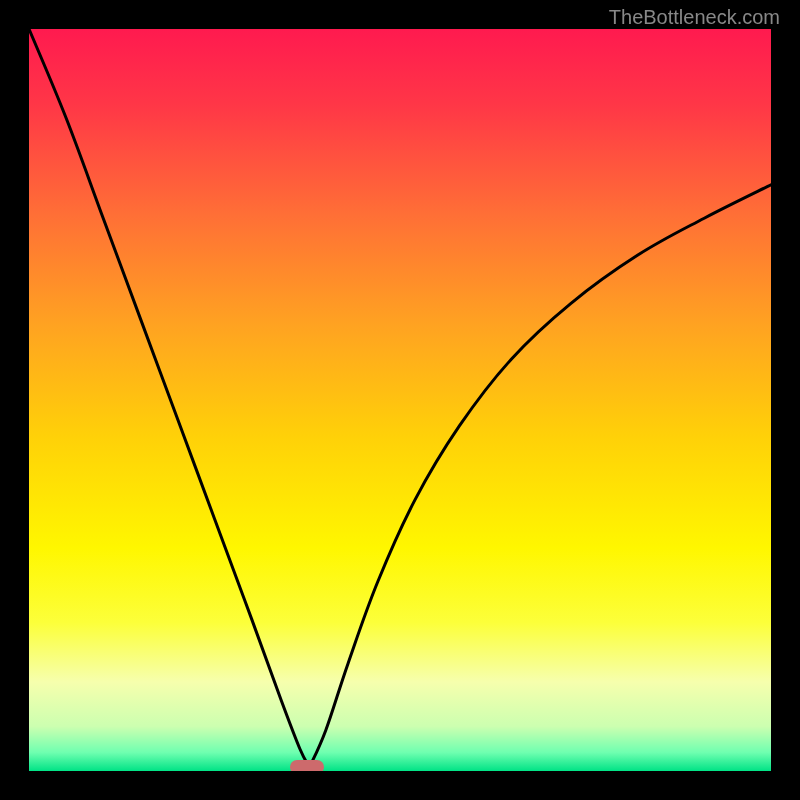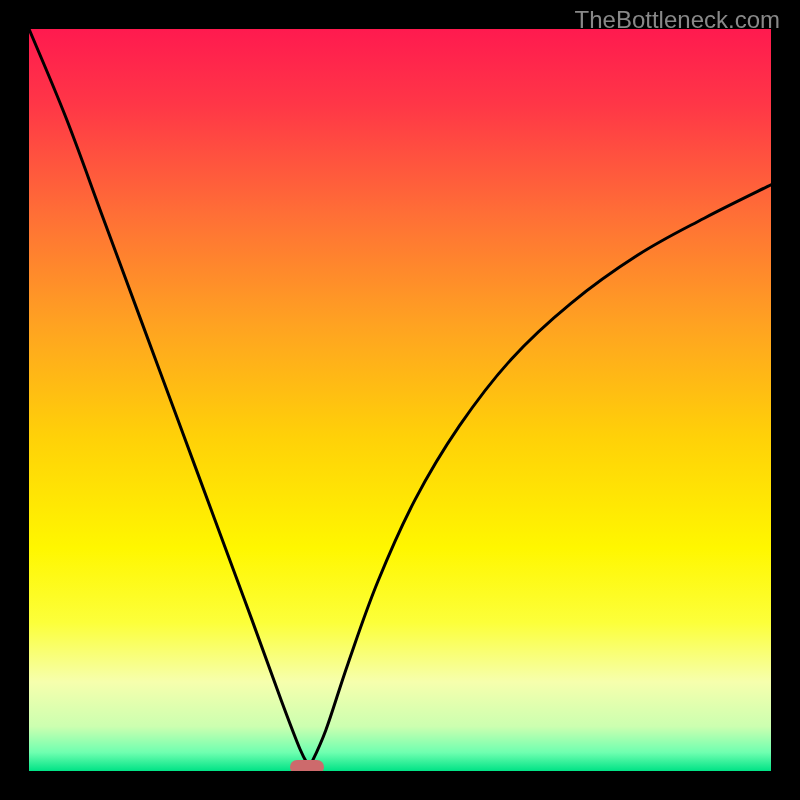--- a/index.html
+++ b/index.html
@@ -9,21 +9,21 @@
     height: 800px;
     background: #000;
     position: relative;
     font-family: Arial, sans-serif;
   }
   .watermark {
     position: absolute;
     top: 6px;
     right: 20px;
     color: #888;
-    font-size: 24px;
+    font-size: 20px;
     font-weight: 500;
     z-index: 10;
   }
   .plot-area {
     position: absolute;
     left: 29px;
     top: 29px;
     width: 742px;
     height: 742px;
     overflow: hidden;

